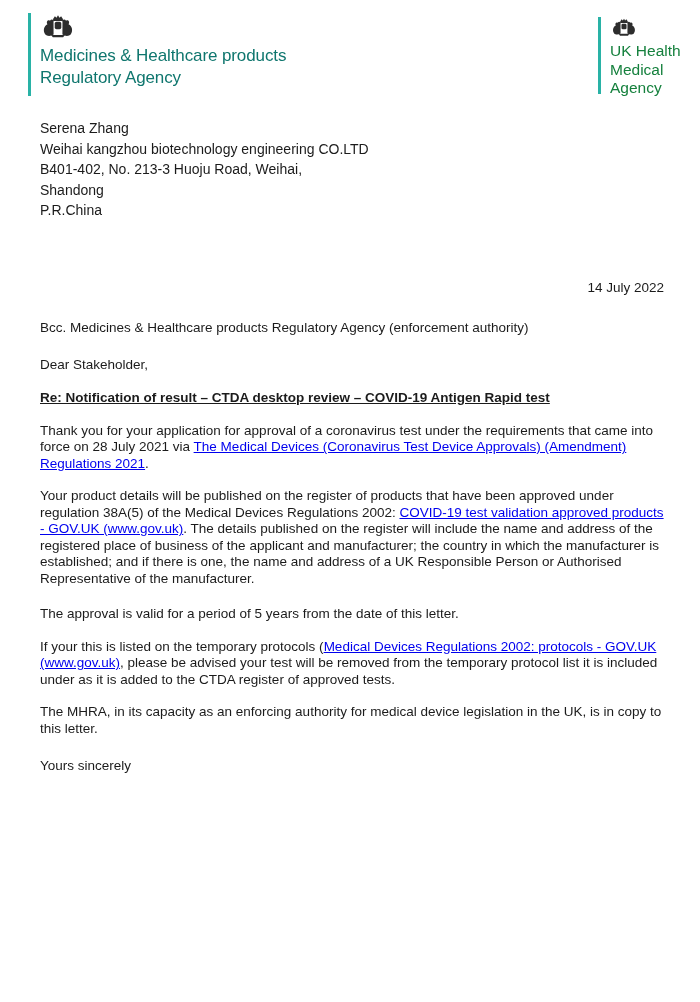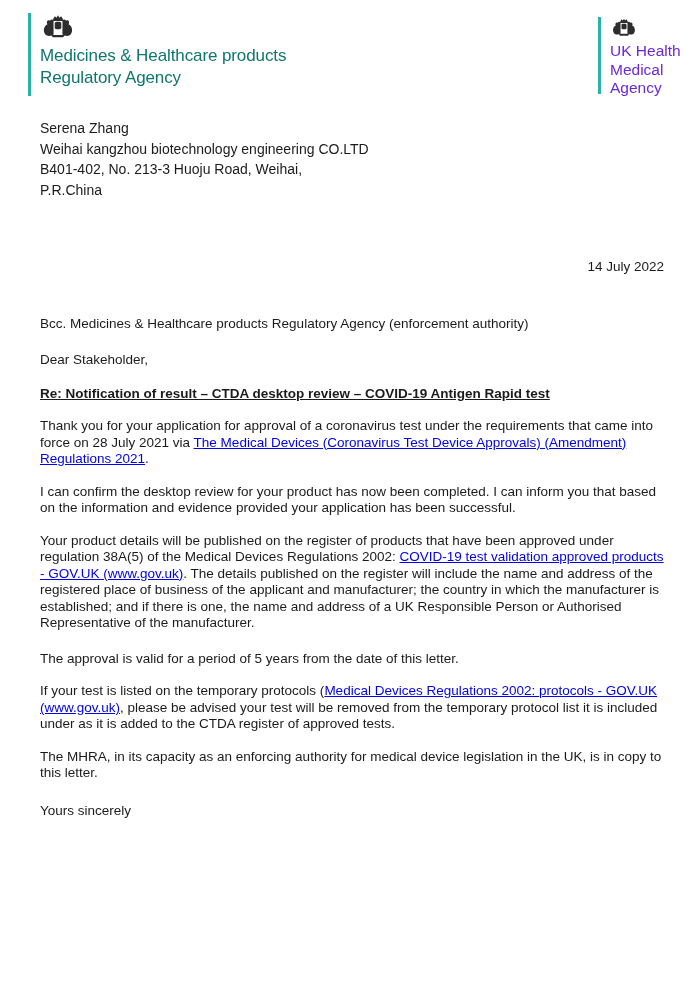--- a/index.html
+++ b/index.html
@@ -16,28 +16,28 @@
   .brand { position: absolute; display: flex; }
   .brand-bar { width: 3px; background: #29b2a6; flex: none; }
   .brand-content { padding-left: 9px; display: flex; flex-direction: column; }
 
   .mhra { left: 28px; top: 13px; height: 83px; }
   .mhra .crest { margin-bottom: 3px; }
   .mhra-name { font-size: 17px; line-height: 21.5px; color: #0f766e; letter-spacing: -0.1px; white-space: nowrap; }
 
   .ukhsa { left: 598px; top: 17px; height: 77px; }
   .ukhsa .crest { margin-bottom: 2px; }
-  .ukhsa-name { font-size: 15.5px; line-height: 18.5px; color: #6d28d9; white-space: nowrap; }
+  .ukhsa-name { font-size: 15.5px; line-height: 18.5px; color: #15803d; white-space: nowrap; }
 
   
   .letter { position: absolute; left: 40px; top: 118px; width: 624px; font-size: 13.5px; line-height: 16.5px; }
   .letter p { margin: 16px 0 14px 0; }
 
   .address { font-size: 14px; line-height: 20.5px; margin: 0 0 59px 0; }
-  .date-line { text-align: right; font-size: 13.5px; margin: 0 0 40px 0; }
+  .date-line { text-align: right; font-size: 13.5px; margin: 0 0 24px 0; }
   .bcc { margin: 0 0 20px 0 !important; }
   .salutation { margin: 0 0 17px 0 !important; }
   .subject { font-weight: bold; text-decoration: underline; margin: 0 0 14px 0 !important; }
 
   .p3 { margin-bottom: 19px !important; }
   .p4 { margin-bottom: 15px !important; }
   .p5 { margin-bottom: 12px !important; }
   .p6 { margin-bottom: 21px !important; }
   .valediction { margin-bottom: 17px !important; }
   .signature { margin-bottom: 0 !important; }
@@ -89,39 +89,39 @@
   </div>
 
 </header>
 
 <main class="letter">
 
   <div class="address">
     <div>Serena Zhang</div>
     <div>Weihai kangzhou biotechnology engineering CO.LTD</div>
     <div>B401-402, No. 213-3 Huoju Road, Weihai,</div>
+    <div>Shandong</div>
     <div>P.R.China</div>
   </div>
 
   <div class="date-line">14 July 2022</div>
 
   <p class="bcc">Bcc. Medicines &amp; Healthcare products Regulatory Agency (enforcement authority)</p>
 
   <p class="salutation">Dear Stakeholder,</p>
 
   <p class="subject">Re: Notification of result – CTDA desktop review – COVID-19 Antigen Rapid test</p>
 
   <p><span>Thank you for your application for approval of a coronavirus test under the requirements that came into force on 28 July 2021 via </span><a class="doc-link">The Medical Devices (Coronavirus Test Device Approvals) (Amendment) Regulations 2021</a><span>.</span></p>
 
-  <p>I can confirm the desktop review for your product has now been completed. I can inform you that based on the information and evidence provided your application has been successful.</p>
 
   <p class="p3"><span>Your product details will be published on the register of products that have been approved under regulation 38A(5) of the Medical Devices Regulations 2002: </span><a class="doc-link">COVID-19 test validation approved products - GOV.UK (www.gov.uk)</a><span>. The details published on the register will include the name and address of the registered place of business of the applicant and manufacturer; the country in which the manufacturer is established; and if there is one, the name and address of a UK Responsible Person or Authorised Representative of the manufacturer.</span></p>
 
   <p class="p4">The approval is valid for a period of 5 years from the date of this letter.</p>
 
-  <p class="p5"><span>If your test is listed on the temporary protocols (</span><a class="doc-link">Medical Devices Regulations 2002: protocols - GOV.UK (www.gov.uk)</a><span>, please be advised your test will be removed from the temporary protocol list it is included under as it is added to the CTDA register of approved tests.</span></p>
+  <p class="p5"><span>If your this is listed on the temporary protocols (</span><a class="doc-link">Medical Devices Regulations 2002: protocols - GOV.UK (www.gov.uk)</a><span>, please be advised your test will be removed from the temporary protocol list it is included under as it is added to the CTDA register of approved tests.</span></p>
 
   <p class="p6">The MHRA, in its capacity as an enforcing authority for medical device legislation in the UK, is in copy to this letter.</p>
 
   <p class="valediction">Yours sincerely</p>
 
 
 </main>
 
 </body></html>

